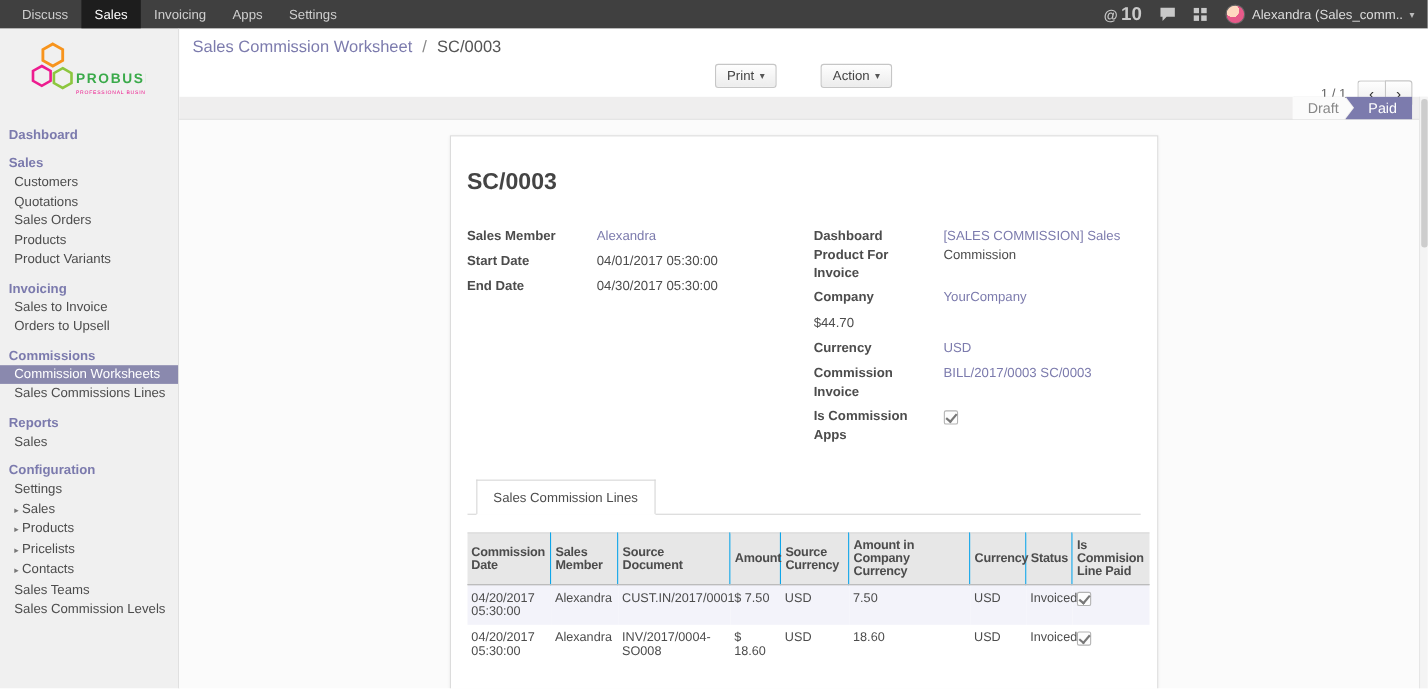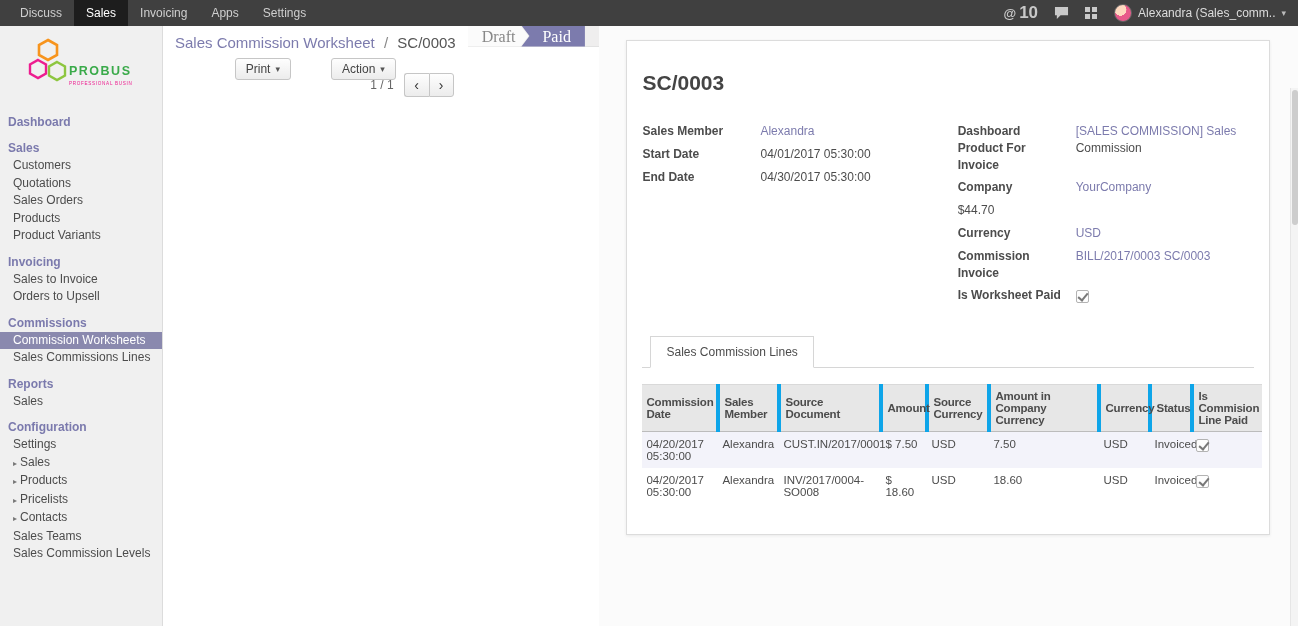--- a/index.html
+++ b/index.html
@@ -23,59 +23,59 @@
   
   .content-row { display: flex; height: 600px; }
   
   .sidebar { width: 163px; flex-shrink: 0; background: #f0f0f0; border-right: 1px solid #dcdcdc; padding-top: 8px; overflow: hidden; }
   .logo { padding: 4px 0 6px 28px; cursor: pointer; }
   .side-heading { color: #7b7aad; font-weight: bold; padding: 2px 8px; margin-top: 8px; cursor: pointer; }
   .side-item { padding: 2px 8px 2px 13px; line-height: 13.5px; cursor: pointer; color: #4c4c4c; }
   .side-item.active { background: #8a89ae; color: #fff; }
   .tri { color: #777; font-size: 8px; margin-right: 3px; }
   
-  .main { flex: 1; display: flex; flex-direction: row; position: relative; background: #fff; min-width: 0; }
+  .main { flex: 1; display: flex; flex-direction: column; position: relative; background: #fff; min-width: 0; }
   .control-panel { padding: 8px 12px 6px; }
   .breadcrumb { font-size: 15px; }
   .breadcrumb a { color: #7c7bad; cursor: pointer; text-decoration: none; }
   .breadcrumb .sep { color: #888; margin: 0 5px; }
   .breadcrumb .current { color: #555; }
   .button-row { display: flex; justify-content: center; align-items: center; margin-top: 5px; height: 26px; position: relative; }
   .btn { background: linear-gradient(#fefefe, #ececec); border: 1px solid #c6c6c6; border-radius: 3px; padding: 3px 10px; font-size: 12px; color: #444; margin: 0 20px; cursor: pointer; display: inline-flex; align-items: center; gap: 5px; font-family: inherit; }
   .btn .caret-down { font-size: 9px; color: #555; }
   .pager { position: absolute; right: 2px; top: 17px; display: flex; align-items: center; gap: 10px; }
   .pager-text { color: #666; }
   .pager-btns { display: flex; }
   .pager-btn { width: 25px; height: 24px; border: 1px solid #c6c6c6; background: linear-gradient(#fefefe, #ececec); display: flex; align-items: center; justify-content: center; color: #333; cursor: pointer; font-size: 14px; }
   .pager-btn.prev { border-radius: 3px 0 0 3px; border-right: none; }
   .pager-btn.next { border-radius: 0 3px 3px 0; }
   
   .statusbar { height: 21px; background: #efeeee; border-bottom: 1px solid #e2e2e2; display: flex; justify-content: flex-end; align-items: center; padding-right: 14px; }
-  .status-step { height: 21px; line-height: 21px; font-size: 16px; cursor: pointer; position: relative; font-family: Liberation Serif, serif; }
+  .status-step { height: 21px; line-height: 21px; font-size: 13px; cursor: pointer; position: relative; }
   .status-step.draft { background: #fbfbfb; color: #888; padding: 0 13px 0 14px; clip-path: polygon(0 0, calc(100% - 8px) 0, 100% 50%, calc(100% - 8px) 100%, 0 100%); margin-right: -7px; z-index: 2; filter: drop-shadow(1.5px 0 0 #d8d8d8); }
   .status-step.paid { background: #7c7bad; color: #fff; padding: 0 14px 0 21px; clip-path: polygon(0 0, 100% 0, 100% 100%, 0 100%, 8px 50%); }
   
   .form-area { flex: 1; background: #fbfbfb; overflow: hidden; padding-top: 14px; }
   .sheet { width: 644px; margin: 0 auto 20px; background: #fff; border: 1px solid #dcdcdc; box-shadow: 0 1px 3px rgba(0,0,0,0.07); padding: 24px 15px 30px; min-height: 470px; }
   .sheet-title { font-size: 21px; color: #444; font-weight: 600; margin: 6px 0 28px; }
   .field-groups { display: flex; justify-content: space-between; }
   .field-group { width: 48.5%; }
   .field-row { display: flex; margin-bottom: 6px; }
   .field-label { width: 118px; flex-shrink: 0; font-weight: bold; color: #4c4c4c; padding-right: 10px; line-height: 1.4; }
   .field-value { line-height: 1.4; color: #4c4c4c; min-width: 0; }
   a.link { color: #7c7bad; cursor: pointer; text-decoration: none; }
   .cb { display: inline-block; width: 13px; height: 13px; border: 1px solid #b3b3b3; border-radius: 2px; background: #fdfdfd; position: relative; vertical-align: middle; cursor: pointer; }
   .cb.checked::after { content: ''; position: absolute; left: 3.5px; top: 0.5px; width: 4px; height: 8px; border: solid #787878; border-width: 0 2px 2px 0; transform: rotate(40deg); }
   
   .notebook { margin-top: 26px; }
   .tab-bar { border-bottom: 1px solid #d6d6d6; padding-left: 8px; }
   .tab { display: inline-block; background: #fff; border: 1px solid #d6d6d6; border-bottom: 1px solid #fff; padding: 8px 15px; margin-bottom: -1px; color: #4c4c4c; cursor: pointer; }
   .tab-content { padding-top: 16px; }
   table.lines { width: 100%; border-collapse: collapse; table-layout: fixed; font-size: 11.5px; }
-  .lines th { background: #e7e7e7; font-weight: bold; text-align: left; padding: 5px 4px; border-right: 4px solid #0ea5e9; border-bottom: 1px solid #bcbcbc; border-top: 1px solid #d9d9d9; vertical-align: middle; color: #4c4c4c; letter-spacing: -0.2px; cursor: pointer; }
+  .lines th { background: #e7e7e7; font-weight: bold; text-align: left; padding: 5px 4px; border-right: 1px solid #0ea5e9; border-bottom: 1px solid #bcbcbc; border-top: 1px solid #d9d9d9; vertical-align: middle; color: #4c4c4c; letter-spacing: -0.2px; cursor: pointer; }
   .lines th:last-child { border-right: none; }
   .lines td { padding: 6px 4px; vertical-align: top; color: #4c4c4c; }
   .lines tbody tr { cursor: pointer; }
   .lines tbody tr:nth-child(odd) { background: #f3f3fa; }
   .lines td.right, .lines-footer td.right { text-align: left; padding-right: 8px; }
   
   .scrollbar { position: absolute; right: 0; top: 62px; bottom: 0; width: 8px; background: #f4f4f4; border-left: 1px solid #e6e6e6; }
   .scroll-thumb { position: absolute; top: 2px; left: 1px; width: 6px; height: 135px; background: #cdcdcd; border-radius: 3px; cursor: pointer; }
 </style>
 </head>
@@ -227,21 +227,21 @@
             </div>
             <div class="field-row">
               <div class="field-label">Currency</div>
               <div class="field-value"><a class="link">USD</a></div>
             </div>
             <div class="field-row">
               <div class="field-label">Commission Invoice</div>
               <div class="field-value"><a class="link">BILL/2017/0003 SC/0003</a></div>
             </div>
             <div class="field-row">
-              <div class="field-label">Is Worksheet Paid</div>
+              <div class="field-label">Is Commission Apps</div>
               <div class="field-value"><span class="cb checked"></span></div>
             </div>
           </div>
         </div>
 
         <div class="notebook">
           <div class="tab-bar">
             <span class="tab">Sales Commission Lines</span>
           </div>
           <div class="tab-content">

